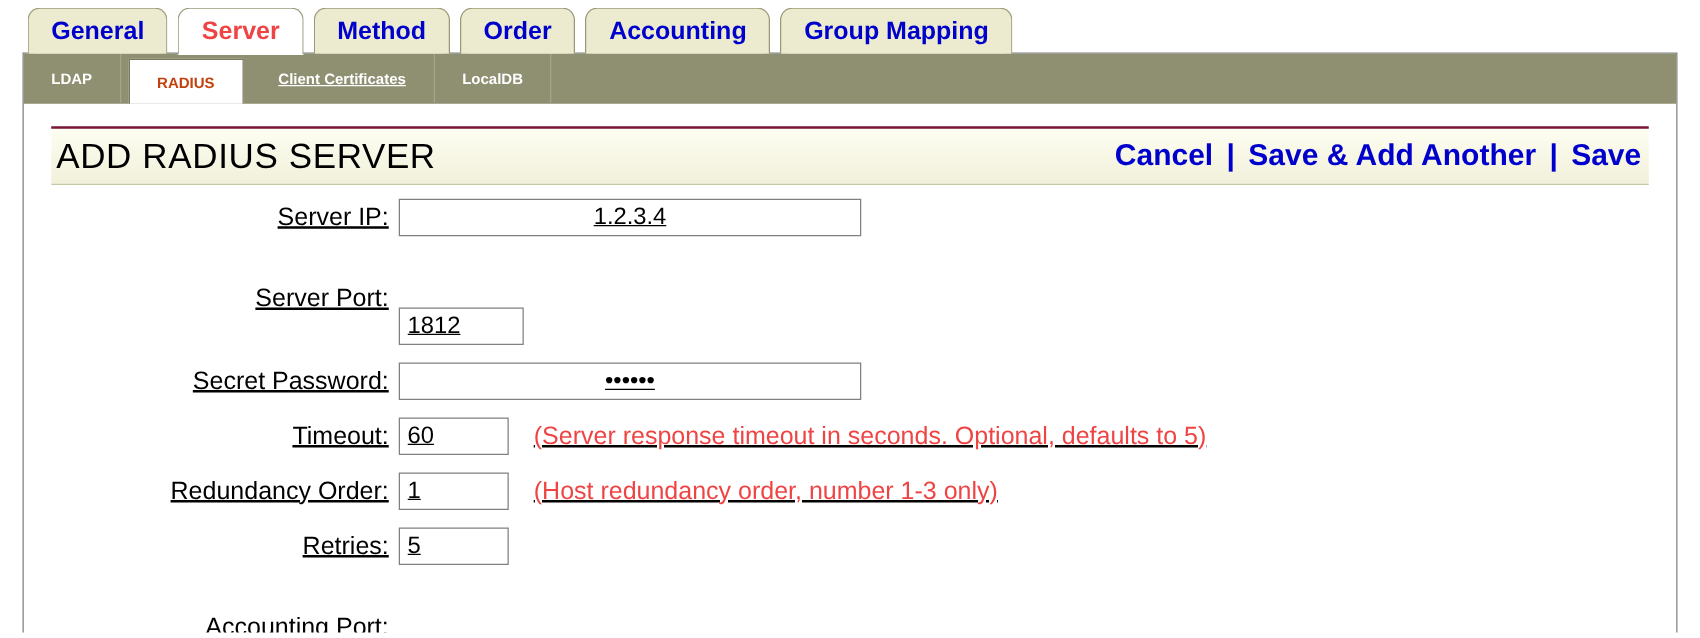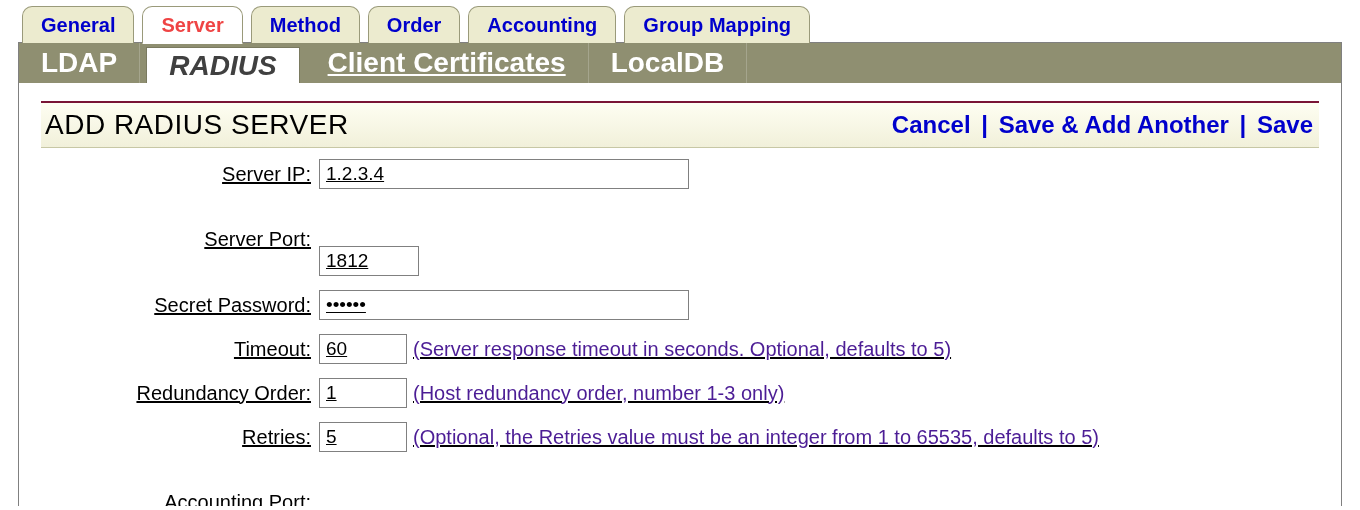--- a/index.html
+++ b/index.html
@@ -65,36 +65,35 @@
     height: 40px;
     padding-left: 0;
     box-sizing: border-box;
   }
   .sub-tab {
     display: flex;
     align-items: center;
     padding: 4px 22px;
     color: #ffffff;
     font-weight: bold;
-    font-size: 28px;
+    font-size: 12px;
     cursor: pointer;
     border-right: 1px solid #a5a58d;
     white-space: nowrap;
   }
   .sub-tab.underlined { text-decoration: underline; }
   .sub-tab.active {
     background: #ffffff;
-    color: #404040;
+    color: #c2410c;
     border: 1px solid #7a7a60;
     border-bottom: none;
     margin: 4px 6px 0 6px;
     height: 36px;
     box-sizing: border-box;
     font-weight: bold;
-    font-style: italic;
   }
 
   
   .content {
     padding: 18px 22px 0 22px;
   }
   .title-row {
     display: flex;
     justify-content: space-between;
     align-items: center;
@@ -141,26 +140,26 @@
     color: #000;
   }
   .input {
     font-family: inherit;
     font-size: 19px;
     padding: 3px 6px;
     border: 1px solid #808080;
     background: #ffffff;
     box-sizing: border-box;
   }
-  .w-long  { width: 370px; }
+  .w-long  { width: 370px; text-align: center; }
   .w-med   { width: 100px; margin-top: 43px; }
   .w-short { width: 88px;  }
   .hint {
-    color: #4c1d95;
-    margin-left: 6px;
+    color: #ef4444;
+    margin-left: 20px;
     font-size: 20px;
   }
 </style>
 </head>
 <body>
 
 <div class="canvas">
 
   <div class="top-tabs">
     <div class="top-tab">General</div>
@@ -218,21 +217,20 @@
 
         <div class="form-row">
           <span class="label">Redundancy Order:</span>
           <input class="input w-short" value="1" style="">
           <span class="hint">(Host redundancy order, number 1-3 only)</span>
         </div>
 
         <div class="form-row">
           <span class="label">Retries:</span>
           <input class="input w-short" value="5" style="">
-          <span class="hint">(Optional, the Retries value must be an integer from 1 to 65535, defaults to 5)</span>
         </div>
 
         <div class="form-row">
           <span class="label">Accounting Port:</span>
           <input class="input w-med" value="1813" style="">
         </div>
 
       </div>
     </div>
   </div>

